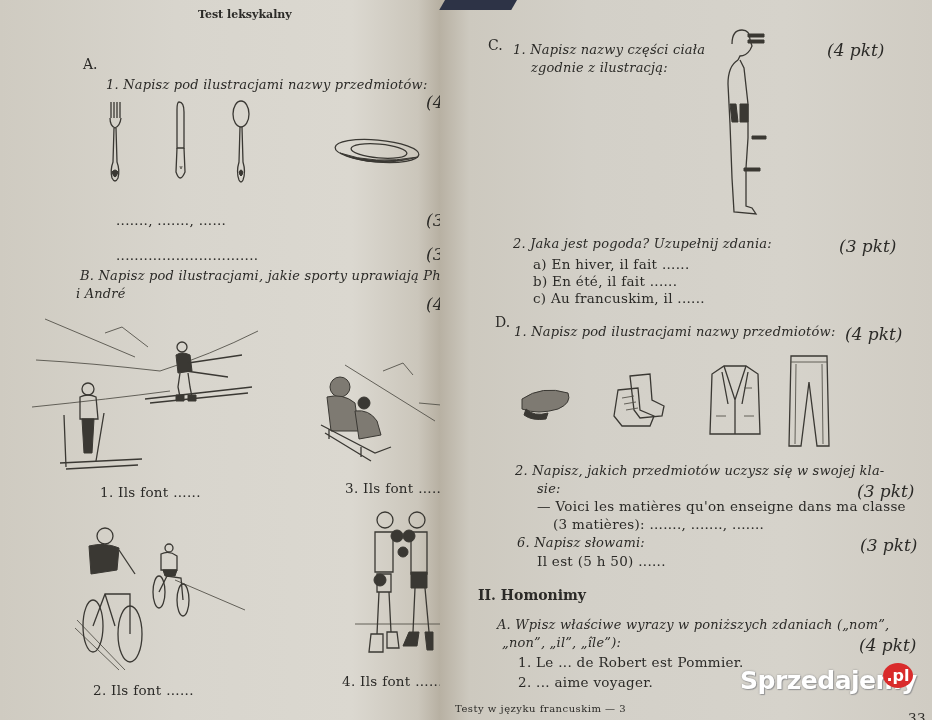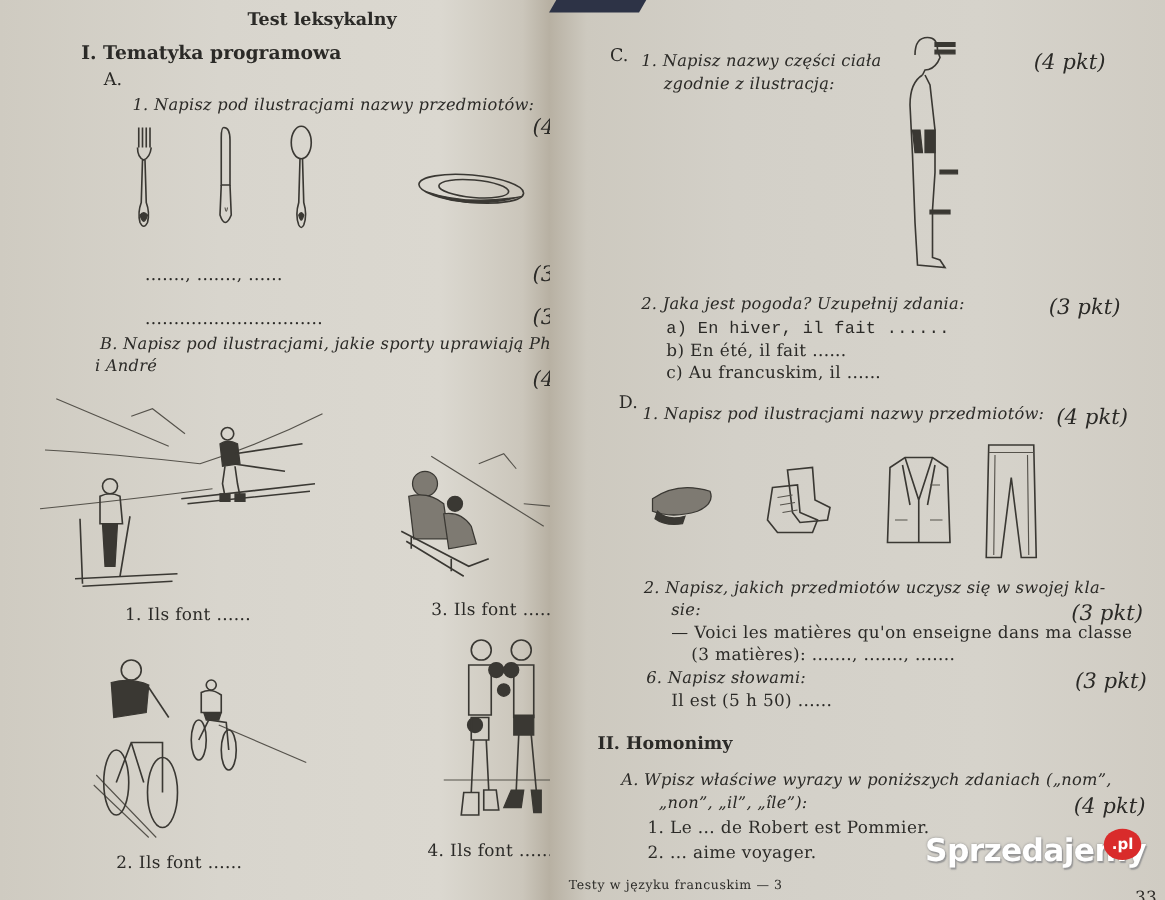--- a/index.html
+++ b/index.html
@@ -6,45 +6,44 @@
   body{width:932px;height:720px;overflow:hidden;background:#b9b5ab;position:relative;
        font-family:"DejaVu Serif","Liberation Serif",serif;color:#2b2a27;}
   .page{position:absolute;top:0;height:720px;overflow:hidden;}
   .page-left{left:0;width:440px;
     background:linear-gradient(90deg,#cfcbc1 0%,#d8d5cd 40%,#dbd8d0 80%,#cbc6bb 95%,#b7b0a2 100%);}
   .page-right{left:440px;width:492px;
     background:linear-gradient(90deg,#b8b1a3 0%,#cdc9bf 6%,#d3d0c8 30%,#d6d3cb 70%,#d0ccc3 100%);}
   .dark-corner{position:absolute;left:445px;top:0;width:72px;height:10px;background:#2d3346;
     transform:skewX(-30deg);transform-origin:top left;}
   .abs{position:absolute;white-space:nowrap;}
-  .title{font-weight:bold;font-size:14px;}
+  .title{font-weight:bold;font-size:11px;}
   .h1{font-weight:bold;font-size:15px;}
   .h2{font-size:14px;}
   .it{font-style:italic;font-size:13px;letter-spacing:0.2px;}
   .rm{font-size:13.5px;letter-spacing:0.3px;}
   .pts{font-style:italic;font-size:17px;}
   .small{font-size:10px;letter-spacing:0.5px;}
   svg{position:absolute;overflow:visible;}
   svg .ln{fill:none;stroke:#3a3833;stroke-width:1.3;}
   svg .th{fill:none;stroke:#55524b;stroke-width:0.9;}
   svg .dk{fill:#3a3833;stroke:#3a3833;stroke-width:1;}
   svg .gr{fill:#7e7a72;stroke:#3a3833;stroke-width:1;}
   .watermark{position:absolute;left:740px;top:666px;font-family:"DejaVu Sans","Liberation Sans",sans-serif;
     font-weight:bold;font-size:25px;color:#ffffff;letter-spacing:-0.5px;
     text-shadow:0 0 2px #8a8a8a,1px 1px 1px #9a9a9a;}
   .wm-badge{position:absolute;left:883px;top:663px;width:30px;height:25px;border-radius:50%;background:#d92b2b;
-    color:#fff;font-family:"DejaVu Sans","Liberation Sans",sans-serif;font-weight:bold;font-size:12px;
+    color:#fff;font-family:"DejaVu Sans","Liberation Sans",sans-serif;font-weight:bold;font-size:16px;
     text-align:center;line-height:25px;}
 </style>
 </head>
 <body>
 
 <div class="page page-left">
   <div class="abs title" style="left:198px;top:8px;">Test leksykalny</div>
-  <div class="abs h1" style="left:65px;top:33px;">I. Tematyka programowa</div>
   <div class="abs h2" style="left:83px;top:56px;">A.</div>
   <div class="abs it" style="left:106px;top:77px;">1.  Napisz pod ilustracjami nazwy przedmiotów:</div>
   <div class="abs pts" style="left:426px;top:92px;">(4 p</div>
 
   <svg style="left:105px;top:100px;" width="24" height="85">
     <path class="ln" d="M6 2 V18 M9 2 V18 M12 2 V18 M15 2 V18 M5 18 Q5 26 10 28 Q15 26 16 18"></path>
     <path class="ln" d="M9 28 L8 62 Q5 70 7 78 Q10 84 13 78 Q15 70 12 62 L11 28"></path>
     <path class="dk" d="M7 72 Q10 82 13 72 Q10 68 7 72Z"></path>
   </svg>
   <svg style="left:171px;top:100px;" width="22" height="85">
@@ -152,21 +151,21 @@
   <path class="ln" d="M20 32 Q10 38 10 56 L12 96 L14 150 L16 184 L38 186 L34 180 L28 178 L28 140 L30 110 L30 76 L26 40 L22 32"></path>
   <path class="dk" d="M12 76 L18 76 L20 94 L14 94Z"></path>
   <path class="dk" d="M22 76 L30 76 L30 94 L22 94Z"></path>
   <path class="dk" d="M30 6 L46 6 L46 9 L30 9Z M30 12 L46 12 L46 15 L30 15Z"></path>
   <path class="dk" d="M34 108 L48 108 L48 111 L34 111Z"></path>
   <path class="dk" d="M26 140 L42 140 L42 143 L26 143Z"></path>
 </svg>
 
 <div class="abs it" style="left:513px;top:236px;">2.  Jaka jest pogoda? Uzupełnij zdania:</div>
 <div class="abs pts" style="left:839px;top:236px;">(3 pkt)</div>
-<div class="abs rm" style="left:533px;top:256px;font-family:Liberation Mono, monospace;">a)  En hiver, il fait ......</div>
+<div class="abs rm" style="left:533px;top:256px;">a)  En hiver, il fait ......</div>
 <div class="abs rm" style="left:533px;top:273px;">b)  En été, il fait ......</div>
 <div class="abs rm" style="left:533px;top:290px;">c)  Au francuskim, il ......</div>
 
 <div class="abs h2" style="left:495px;top:314px;">D.</div>
 <div class="abs it" style="left:514px;top:324px;">1.  Napisz pod ilustracjami nazwy przedmiotów:</div>
 <div class="abs pts" style="left:845px;top:324px;">(4 pkt)</div>
 
 <svg style="left:518px;top:387px;" width="56" height="36">
   <path class="gr" d="M4 12 Q24 -2 50 6 Q54 16 40 22 Q20 28 4 22Z"></path>
   <path class="dk" d="M8 22 Q16 30 30 26 L28 32 Q14 34 6 28Z"></path>
@@ -190,21 +189,21 @@
 <div class="abs it" style="left:537px;top:481px;">sie:</div>
 <div class="abs pts" style="left:857px;top:481px;">(3 pkt)</div>
 <div class="abs rm" style="left:537px;top:498px;">— Voici les matières qu'on enseigne dans ma classe</div>
 <div class="abs rm" style="left:553px;top:516px;">(3 matières): ......., ......., .......</div>
 <div class="abs it" style="left:517px;top:535px;">6.  Napisz słowami:</div>
 <div class="abs pts" style="left:860px;top:535px;">(3 pkt)</div>
 <div class="abs rm" style="left:537px;top:553px;">Il est (5 h 50) ......</div>
 
 <div class="abs h1" style="left:478px;top:587px;font-size:14px;text-align:center;">II. Homonimy</div>
 <div class="abs it" style="left:497px;top:617px;">A.  Wpisz właściwe wyrazy w poniższych zdaniach („nom”,</div>
-<div class="abs it" style="left:527px;top:635px;font-style:italic;">„non”, „il”, „île”):</div>
+<div class="abs it" style="left:502px;top:635px;font-style:italic;">„non”, „il”, „île”):</div>
 <div class="abs pts" style="left:859px;top:635px;">(4 pkt)</div>
 <div class="abs rm" style="left:518px;top:654px;">1.  Le  ...  de Robert est Pommier.</div>
 <div class="abs rm" style="left:518px;top:674px;">2.  ...  aime voyager.</div>
 
 <div class="abs small" style="left:455px;top:703px;">Testy w języku francuskim — 3</div>
 <div class="abs rm" style="left:908px;top:710px;">33</div>
 
 <div class="watermark">Sprzedajemy</div>
 <div class="wm-badge">.pl</div>
 

